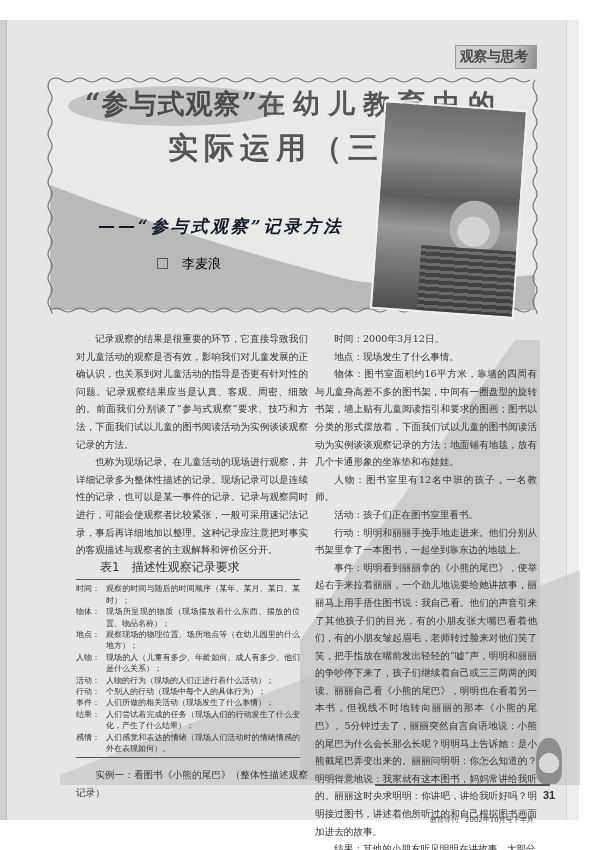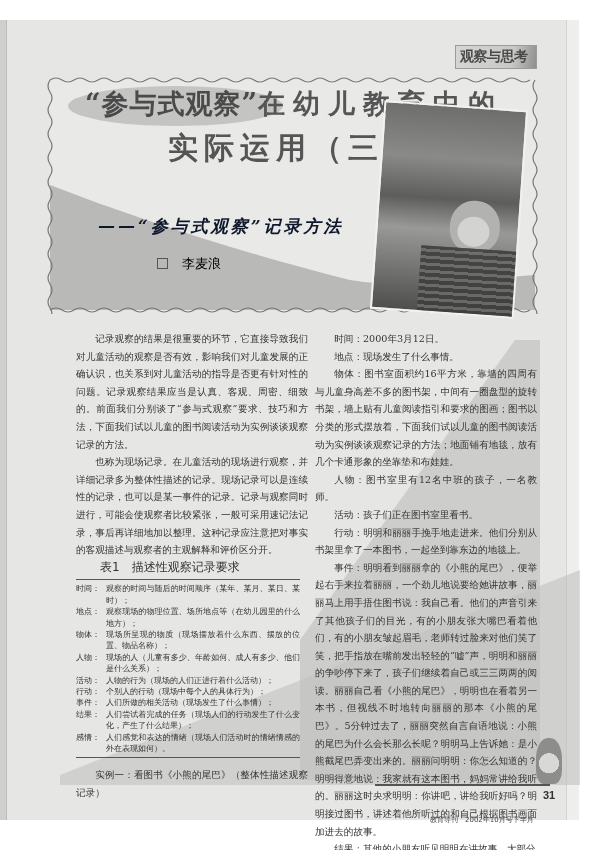--- a/index.html
+++ b/index.html
@@ -85,26 +85,26 @@
 <div class="col left">
   <p>记录观察的结果是很重要的环节，它直接导致我们对儿童活动的观察是否有效，影响我们对儿童发展的正确认识，也关系到对儿童活动的指导是否更有针对性的问题。记录观察结果应当是认真、客观、周密、细致的。前面我们分别谈了“参与式观察”要求、技巧和方法，下面我们试以儿童的图书阅读活动为实例谈谈观察记录的方法。</p>
   <p>也称为现场记录。在儿童活动的现场进行观察，并详细记录多为整体性描述的记录。现场记录可以是连续性的记录，也可以是某一事件的记录。记录与观察同时进行，可能会使观察者比较紧张，一般可采用速记法记录，事后再详细地加以整理。这种记录应注意把对事实的客观描述与观察者的主观解释和评价区分开。</p>
   <div class="tbl-cap">表1　描述性观察记录要求</div>
   <div class="tbl">
     <div class="row">
         <span class="k">时间：</span>
         <span class="v">观察的时间与随后的时间顺序（某年、某月、某日、某时）；</span>
       </div>
     <div class="row">
+        <span class="k">物体：</span>
+        <span class="v">现场所呈现的物质（现场摆放着什么东西、摆放的位置、物品名称）；</span>
+      </div>
+    <div class="row">
         <span class="k">地点：</span>
         <span class="v">观察现场的物理位置、场所地点等（在幼儿园里的什么地方）；</span>
-      </div>
-    <div class="row">
-        <span class="k">物体：</span>
-        <span class="v">现场所呈现的物质（现场摆放着什么东西、摆放的位置、物品名称）；</span>
       </div>
     <div class="row">
         <span class="k">人物：</span>
         <span class="v">现场的人（儿童有多少、年龄如何、成人有多少、他们是什么关系）；</span>
       </div>
     <div class="row">
         <span class="k">活动：</span>
         <span class="v">人物的行为（现场的人们正进行着什么活动）；</span>
       </div>
     <div class="row">

